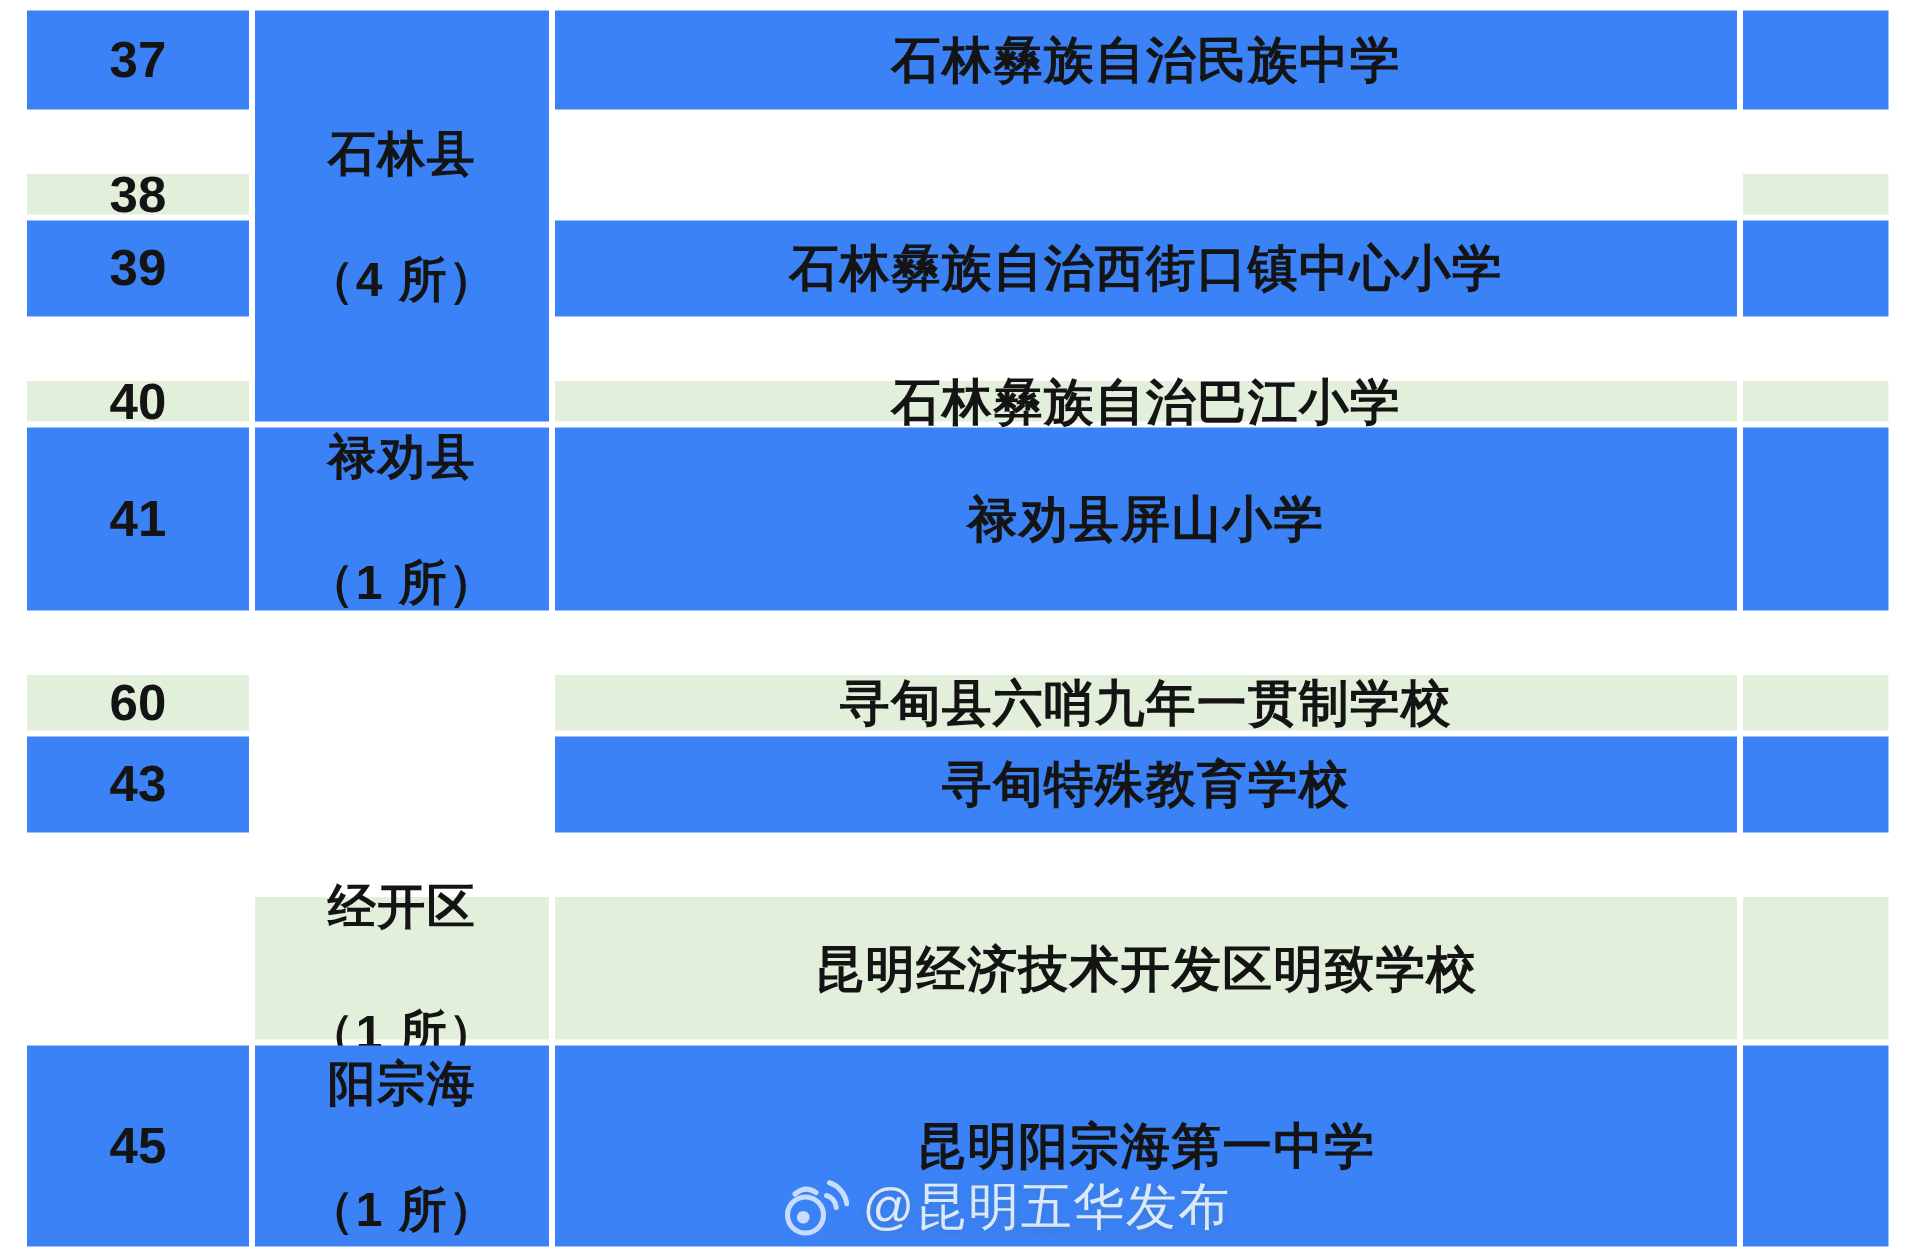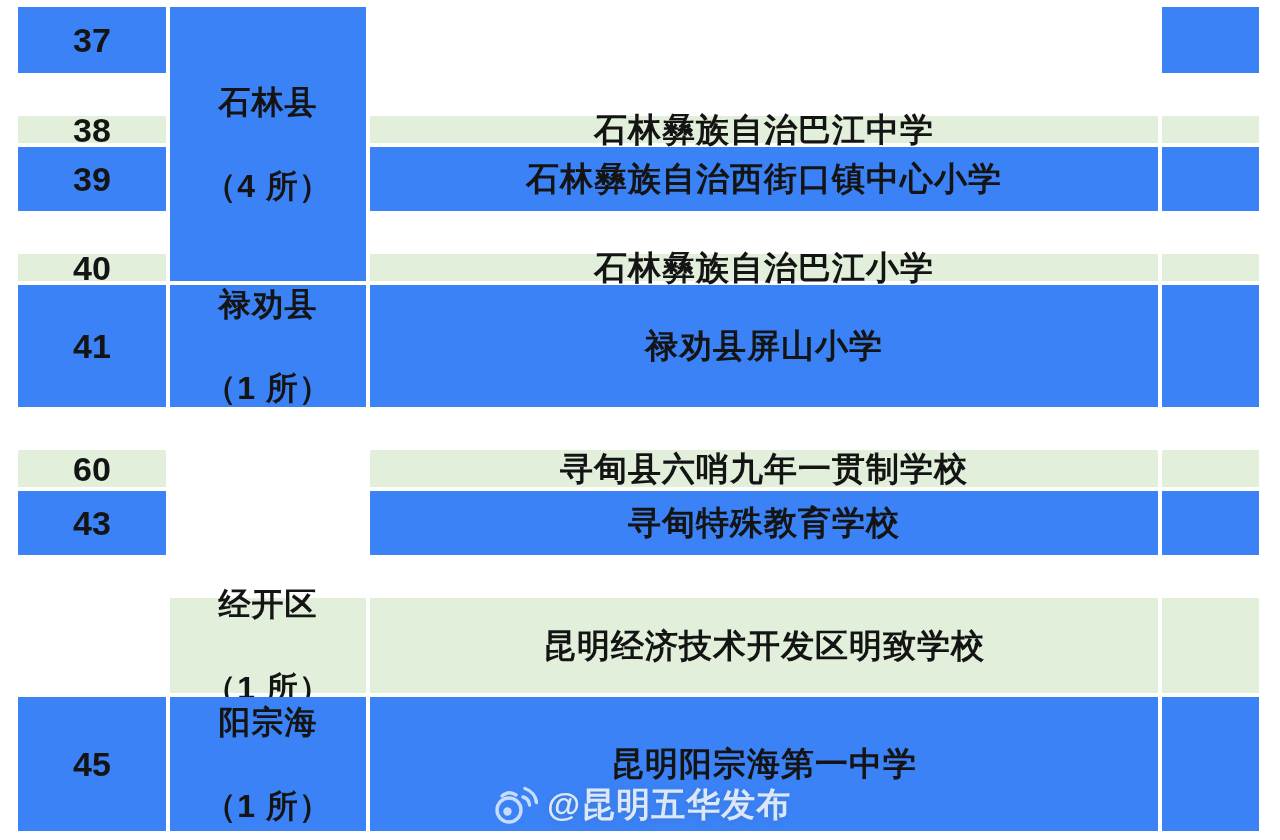--- a/index.html
+++ b/index.html
@@ -20,42 +20,42 @@
     display:flex;align-items:center;justify-content:center;
     font-weight:700;font-size:33px;line-height:38px;
     letter-spacing:1px;
   }
   .dark{background:#3b82f6;}
   .light{background:#e2efda;margin-top:39px;}
   .district{flex-direction:column;gap:46px;font-size:32px;}
   .num{font-size:34px;letter-spacing:0;}
   
   .watermark{
-    position:absolute;left:492px;top:782px;
+    position:absolute;left:520px;top:782px;
     display:flex;align-items:center;gap:9px;
     color:rgba(255,255,255,0.82);
-    font-size:34px;font-weight:700;letter-spacing:1px;
+    font-size:34px;font-weight:400;letter-spacing:1px;
     text-shadow:0 1px 5px rgba(60,90,50,0.18);
   }
   .watermark svg{display:block;opacity:0.85;}
 </style>
 </head>
 <body>
 
 <div class="tbl">
 
   <div class="cell num dark" style="grid-column:1;grid-row:1">37</div>
   <div class="cell district dark" style="grid-column:2;grid-row:1 / span 4">
     <div>石林县</div>
     <div>（4 所）</div>
   </div>
+  <div class="cell dark" style="grid-column:3;grid-row:1">石林彝族自治民族中学</div>
   <div class="cell dark" style="grid-column:4;grid-row:1"></div>
 
   <div class="cell num light" style="grid-column:1;grid-row:2">38</div>
-  <div class="cell light" style="grid-column:3;grid-row:2">石林彝族自治巴江中学</div>
   <div class="cell light" style="grid-column:4;grid-row:2"></div>
 
   <div class="cell num dark" style="grid-column:1;grid-row:3">39</div>
   <div class="cell dark" style="grid-column:3;grid-row:3">石林彝族自治西街口镇中心小学</div>
   <div class="cell dark" style="grid-column:4;grid-row:3"></div>
 
   <div class="cell num light" style="grid-column:1;grid-row:4">40</div>
   <div class="cell light" style="grid-column:3;grid-row:4">石林彝族自治巴江小学</div>
   <div class="cell light" style="grid-column:4;grid-row:4"></div>
 

